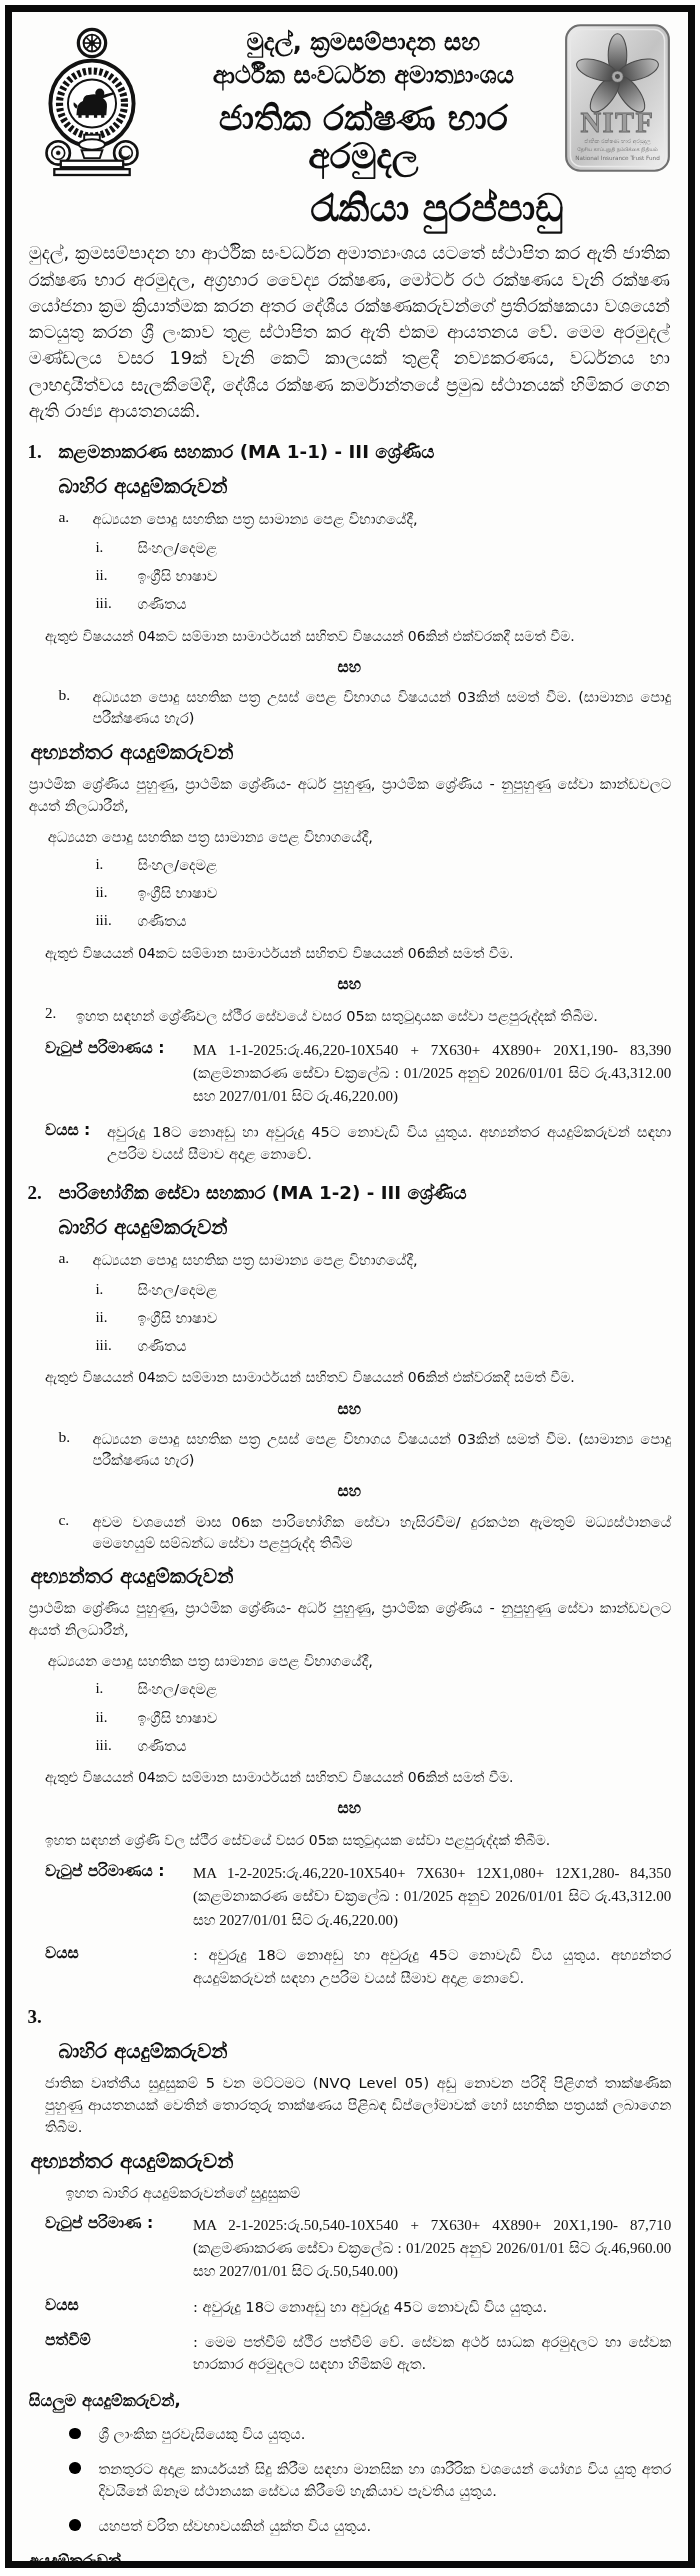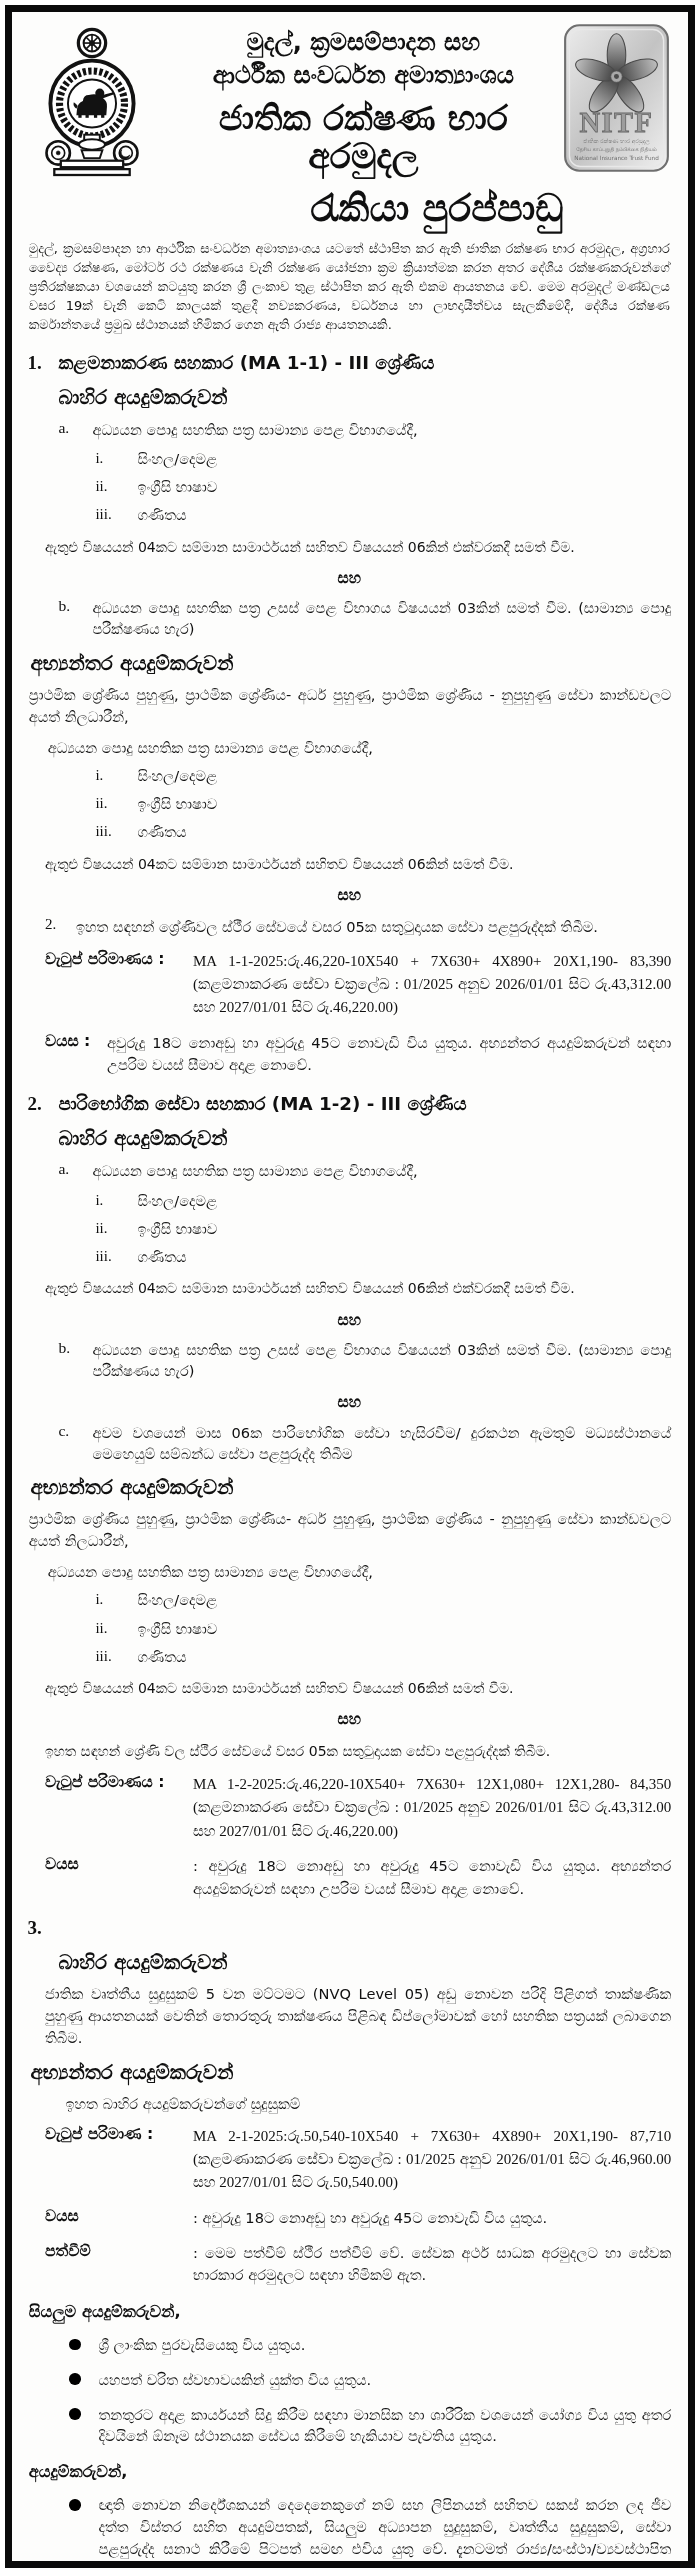--- a/index.html
+++ b/index.html
@@ -6,23 +6,23 @@
   body{font-family:"DejaVu Sans",sans-serif;color:#101010;}
   .sheet{width:700px;height:2576px;box-sizing:border-box;padding:5.4px 5.4px 8.1px 5.4px;background:#ffffff;position:relative;}
   .frame{height:100%;box-sizing:border-box;border:7.5px solid #0a0a0a;padding:8.1px 16.3px 4.1px 15px;overflow:hidden;background:#fdfdfc;}
   
   .masthead{display:flex;align-items:flex-start;}
   .emblem-wrap{width:136px;flex:0 0 auto;padding-top:4.1px;}
   .head-center{flex:1;text-align:center;padding-top:5.4px;}
   .ministry{font-size:24px;font-weight:bold;line-height:1.38;}
   .org-title{font-size:35px;font-weight:bold;margin-top:6.8px;line-height:1.1;}
   .vacancy-title{font-size:38px;font-weight:bold;margin-top:13.6px;line-height:1.05;text-align:right;}
-  .nitf-wrap{width:108px;flex:0 0 auto;padding-top:2.7px;}
+  .nitf-wrap{width:108px;flex:0 0 auto;padding-top:2.7px;text-align:center;}
   
-  .para{font-size:13px;line-height:1.46;text-align:justify;margin:11px 1.4px 0 1.4px;}
+  .para{font-size:18px;line-height:1.46;text-align:justify;margin:11px 1.4px 0 1.4px;}
   .sec-title{display:flex;align-items:baseline;margin-top:16.3px;font-weight:bold;}
   .sec-num{width:31px;flex:0 0 auto;font-family:"Liberation Serif","DejaVu Serif",serif;font-size:19px;}
   .sec-text{font-size:18.3px;}
   .subhead{font-size:20px;font-weight:bold;margin:11px 0 0 31px;}
   .subhead.flush{margin-left:3px;}
   .alpha{display:flex;margin:10.2px 0 0 31px;}
   .alpha-num{width:34px;flex:0 0 auto;font-family:"Liberation Serif","DejaVu Serif",serif;font-size:15.6px;}
   .alpha-body{flex:1;font-size:14.6px;line-height:1.45;text-align:justify;}
   .romans{margin:4.1px 0 0 68px;}
   .ritem{display:flex;margin-top:10.2px;}
@@ -302,25 +302,25 @@
     <span class="kv-val sans">: මෙම පත්වීම් ස්ථීර පත්වීම් වේ. සේවක අර්ථ සාධක අරමුදලට හා සේවක භාරකාර අරමුදලට සඳහා හිමිකම් ඇත.</span>
   </div>
 
   <div class="blockhead">සියලුම අයදුම්කරුවන්,</div>
   <div class="bul">
     <span class="dot"></span>
     <span class="bul-text">ශ්‍රී ලාංකික පුරවැසියෙකු විය යුතුය.</span>
   </div>
   <div class="bul">
     <span class="dot"></span>
-    <span class="bul-text">යහපත් චරිත ස්වභාවයකින් යුක්ත විය යුතුය.</span>
+    <span class="bul-text">තනතුරට අදාළ කාර්යයන් සිදු කිරීම සඳහා මානසික හා ශාරීරික වශයෙන් යෝග්‍ය විය යුතු අතර දිවයිනේ ඕනෑම ස්ථානයක සේවය කිරීමේ හැකියාව පැවතිය යුතුය.</span>
   </div>
   <div class="bul">
     <span class="dot"></span>
-    <span class="bul-text">තනතුරට අදාළ කාර්යයන් සිදු කිරීම සඳහා මානසික හා ශාරීරික වශයෙන් යෝග්‍ය විය යුතු අතර දිවයිනේ ඕනෑම ස්ථානයක සේවය කිරීමේ හැකියාව පැවතිය යුතුය.</span>
+    <span class="bul-text">යහපත් චරිත ස්වභාවයකින් යුක්ත විය යුතුය.</span>
   </div>
 
   <div class="blockhead">අයදුම්කරුවන්,</div>
   <div class="bul">
     <span class="dot"></span>
     <span class="bul-text">ඥාති නොවන නිර්දේශකයන් දෙදෙනෙකුගේ නම් සහ ලිපිනයන් සහිතව සකස් කරන ලද ජීව දත්ත විස්තර සහිත අයදුම්පතක්, සියලුම අධ්‍යාපන සුදුසුකම්, වෘත්තීය සුදුසුකම්, සේවා පළපුරුද්ද සනාථ කිරීමේ පිටපත් සමඟ එවිය යුතු වේ. දැනටමත් රාජ්‍ය/සංස්ථා/ව්‍යවස්ථාපිත මණ්ඩලවල සේවයේ නියුතු නිලධාරීන් තම ආයතන ප්‍රධානියා මඟින් අයදුම්පත එවිය යුතු වේ.</span>
   </div>
 
 </div>
 </div>

